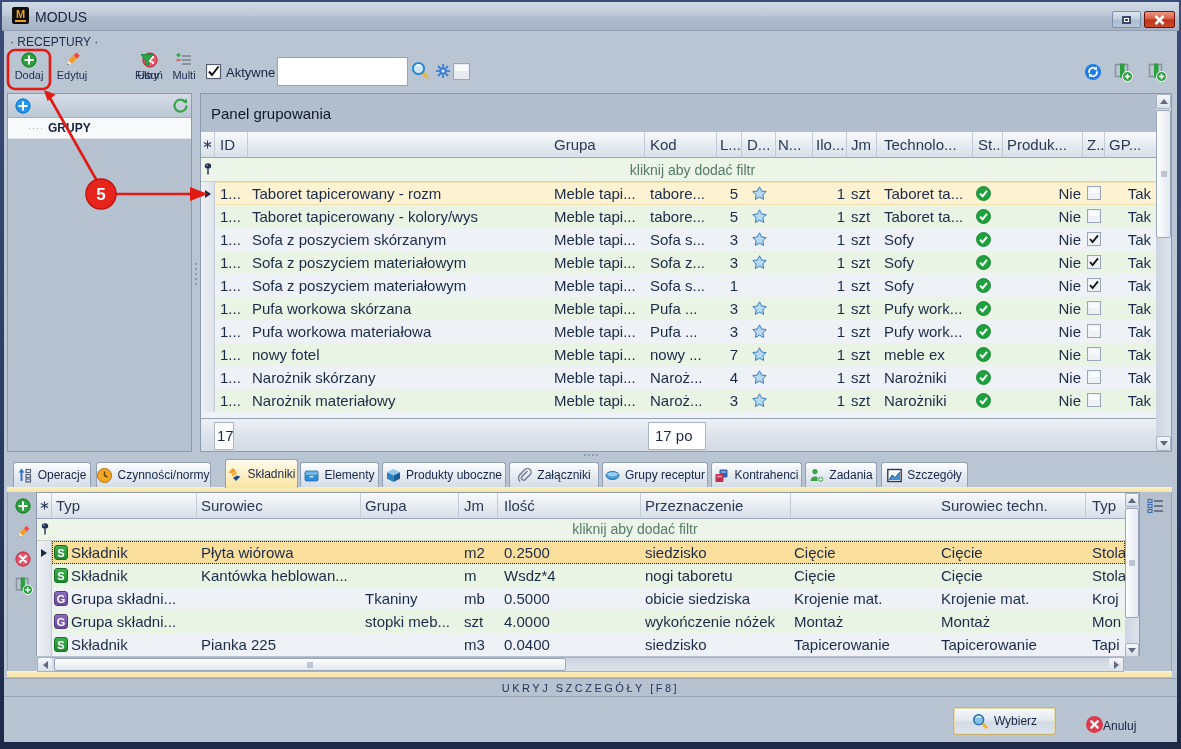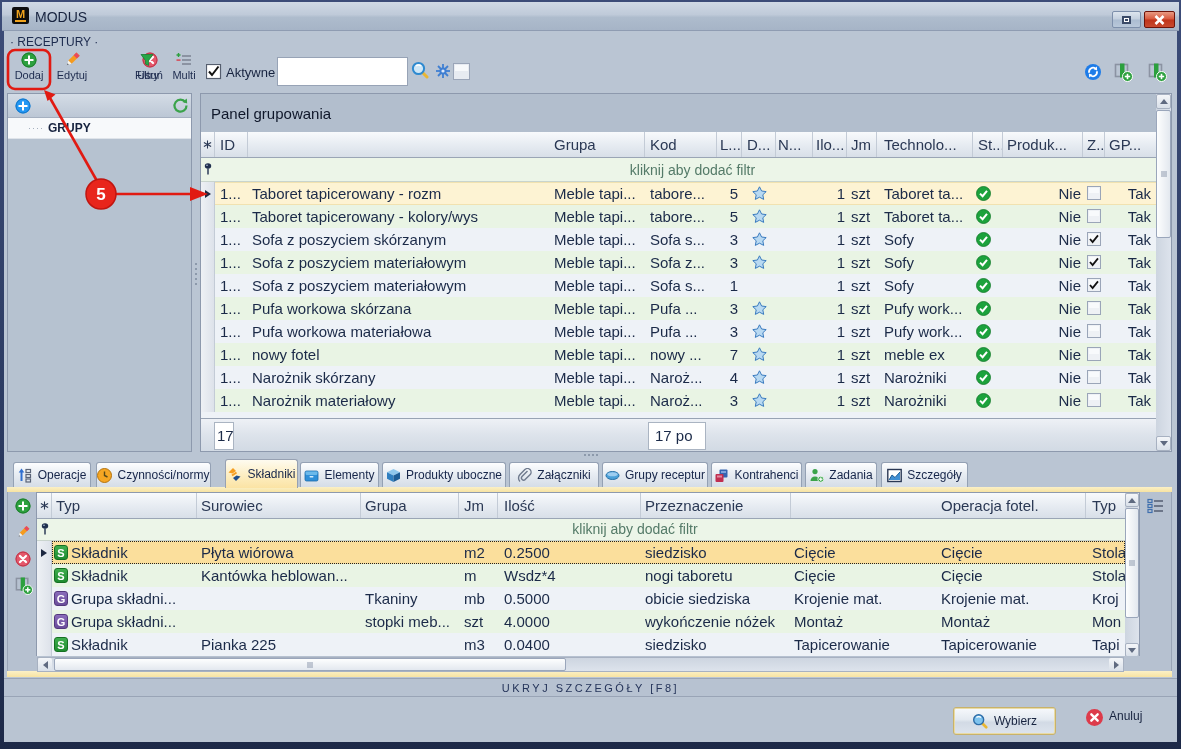--- a/index.html
+++ b/index.html
@@ -164,21 +164,21 @@
   
   #details-bar{left:4px;top:678px;width:1173px;height:19px;background:#b7c2d1;
     border-top:1px solid #99a4b6;border-bottom:1px solid #99a4b6;
     display:flex;align-items:center;justify-content:center;}
   #details-bar span{font-size:11px;letter-spacing:2.5px;color:#25345a;}
   #bottom-bar{left:4px;top:698px;width:1173px;height:44px;background:#b9c4d2;}
   #btn-wybierz{position:absolute;left:949px;top:9px;width:103px;height:28px;border-radius:3px;
     border:1px solid #c8b26b;box-shadow:0 0 0 1px #e9dba4 inset;
     background:linear-gradient(180deg,#f7f9fc 0%,#e3e9f0 45%,#d2dae5 55%,#dde4ed 100%);
     display:flex;align-items:center;justify-content:center;gap:6px;font-size:12px;color:#17233f;}
-  #btn-anuluj{position:absolute;left:1082px;top:11px;height:24px;display:flex;align-items:flex-start;gap:6px;
+  #btn-anuluj{position:absolute;left:1082px;top:11px;height:24px;display:flex;align-items:flex-end;gap:0;
     font-size:12px;color:#17233f;}
 
   
   svg{display:block;}
   #annotation-layer{left:0;top:0;width:1181px;height:749px;pointer-events:none;z-index:40;}
 </style>
 </head>
 <body>
 
 <div id="root">
@@ -922,21 +922,21 @@
               <line x1="9" y1="2.7" x2="1" y2="7.3"></line>
             </g>
         </svg>
       </div>
       <div class="hcell d-typ" style="padding-left:4px;">Typ</div>
       <div class="hcell d-surowiec">Surowiec</div>
       <div class="hcell d-grupa">Grupa</div>
       <div class="hcell d-jm">Jm</div>
       <div class="hcell d-ilosc">Ilość</div>
       <div class="hcell d-przezn">Przeznaczenie</div>
-      <div class="hcell d-oper">Operacja fotel.</div>
+      <div class="hcell d-oper">Surowiec techn.</div>
       <div class="hcell d-typ2" style="border-right:none;">Typ</div>
     </div>
     <div id="dg-filter">
       <svg width="8" height="13" viewBox="0 0 8 13" style="position:absolute;left:4px;top:4px;">
         <ellipse cx="4" cy="3" rx="3.2" ry="2.8" fill="#20304f"></ellipse>
         <ellipse cx="3" cy="2.2" rx="1" ry="0.8" fill="#9fb0c8"></ellipse>
         <rect x="3.3" y="5.5" width="1.4" height="6" fill="#20304f"></rect>
       </svg>
       <div class="filter-hint">kliknij aby dodać filtr</div>
     </div>

